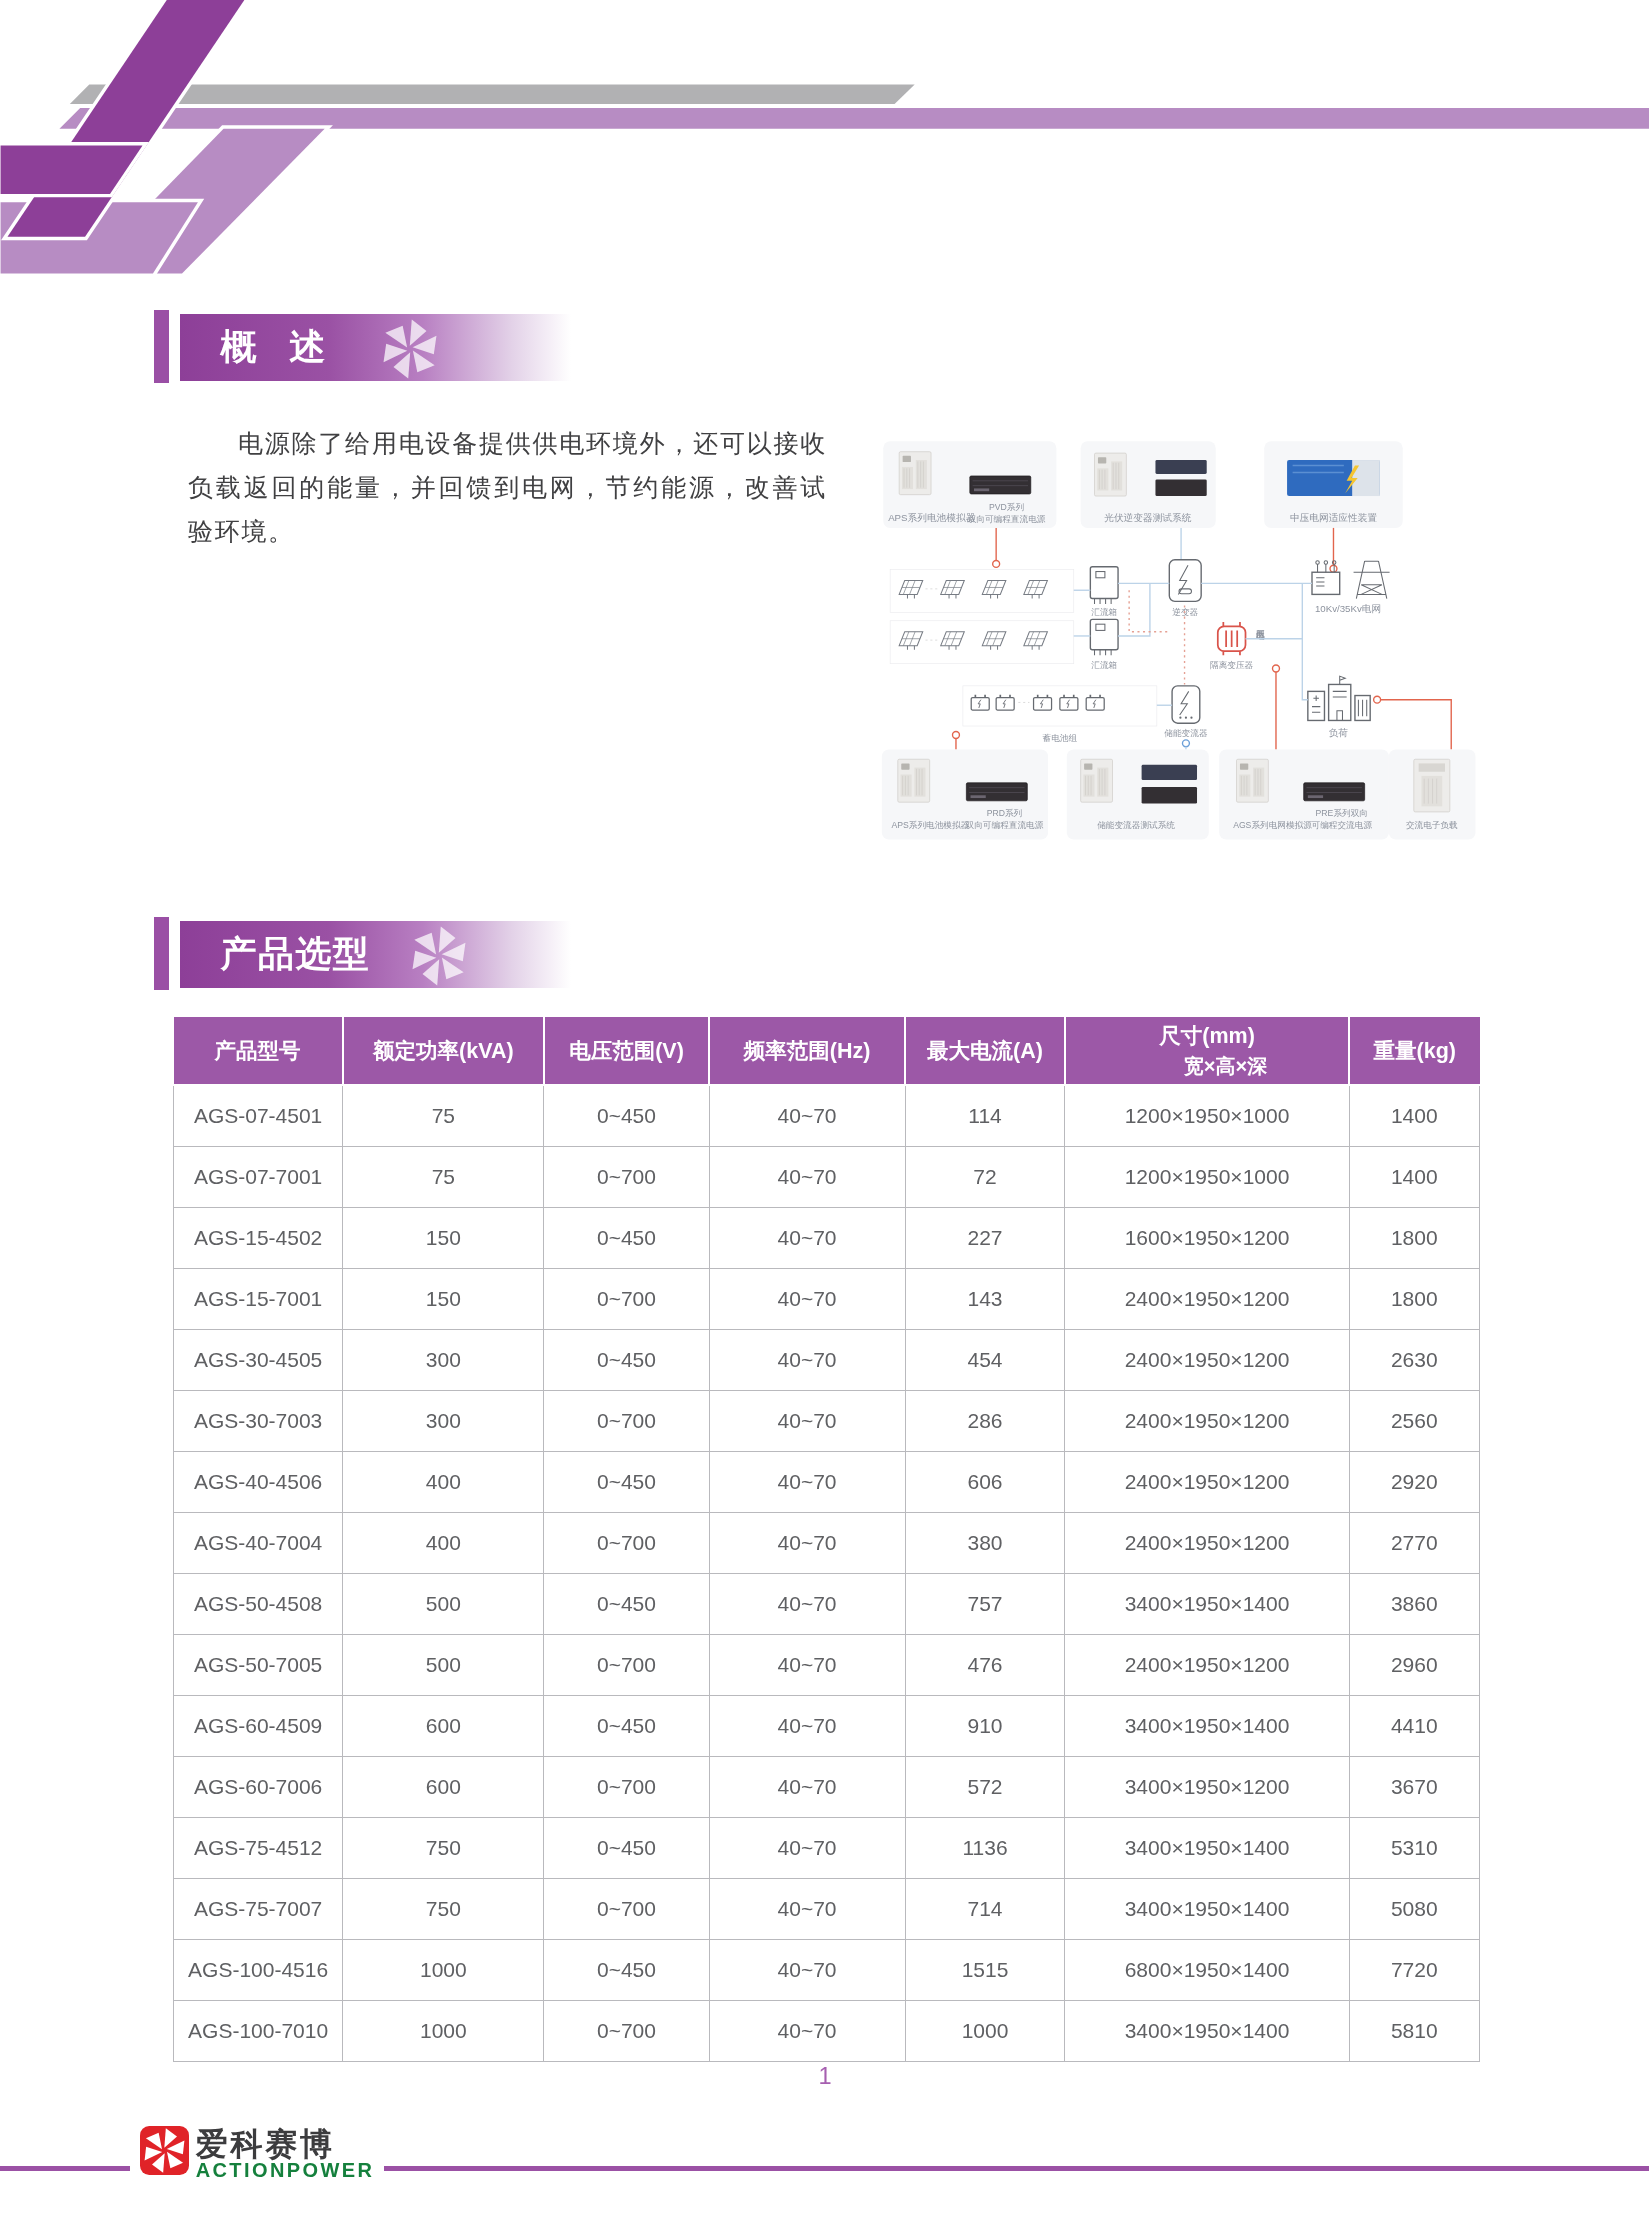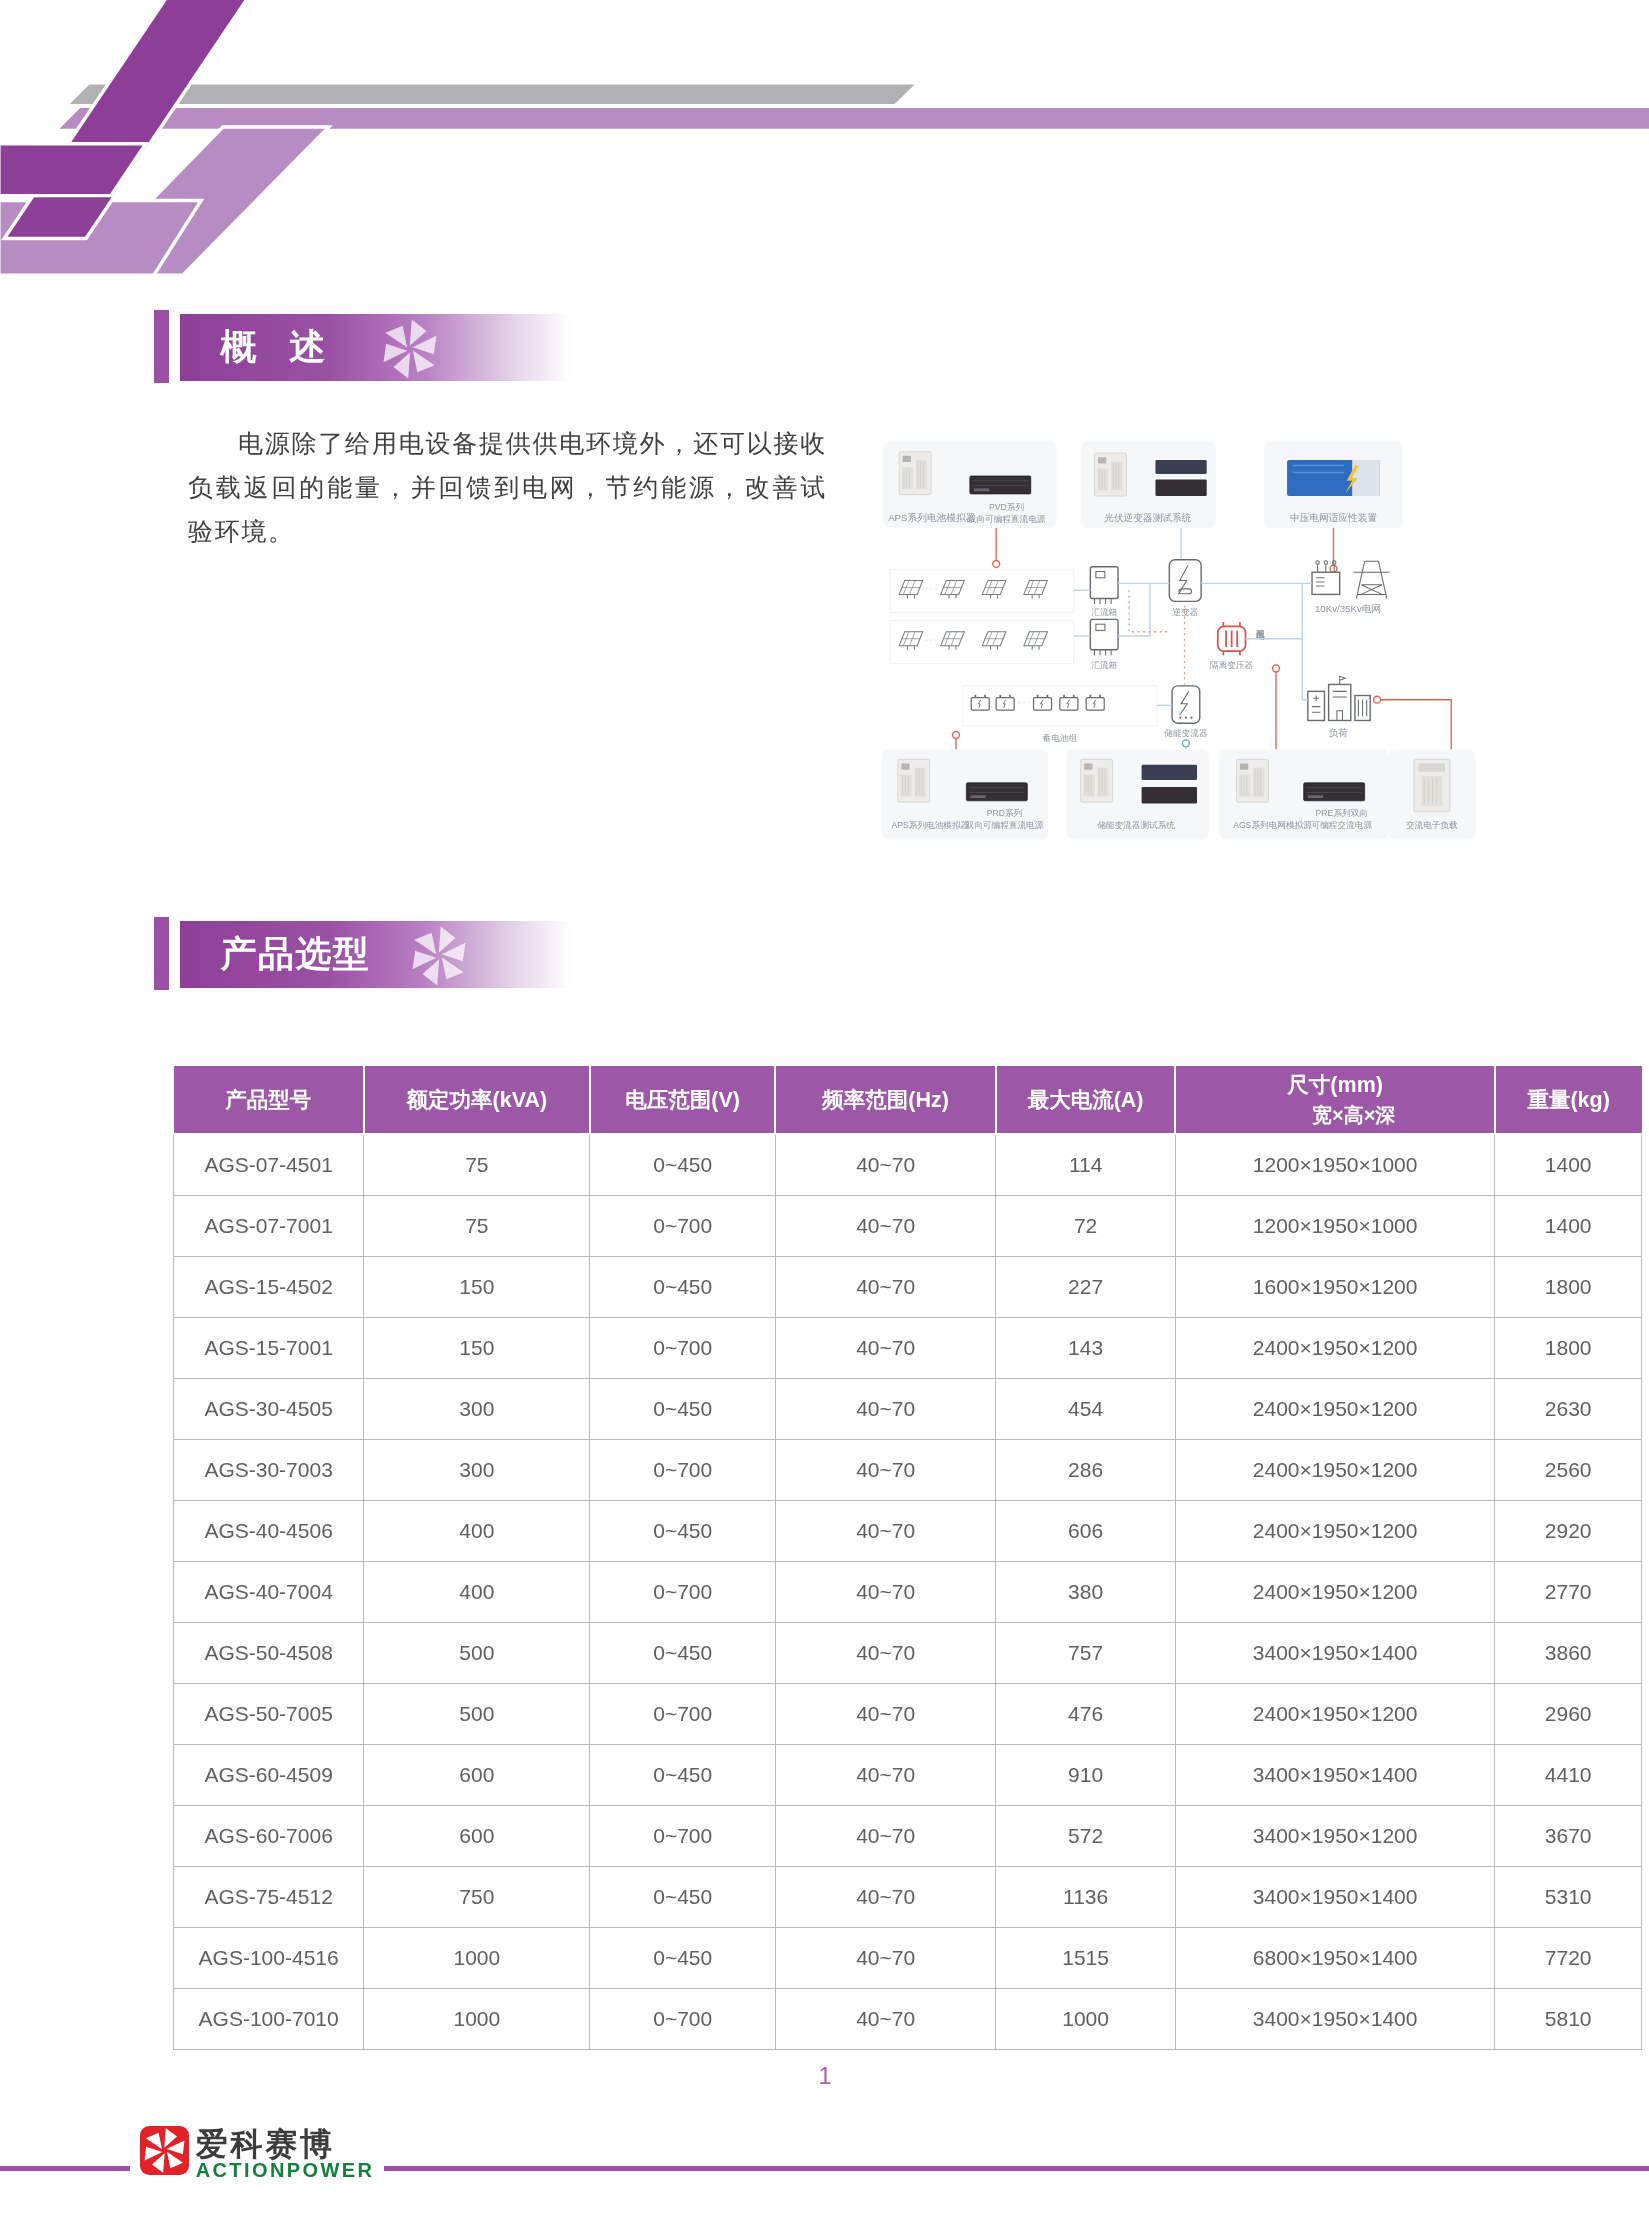--- a/index.html
+++ b/index.html
@@ -26,21 +26,21 @@
   .dg-label-s{font-size:12.5px;fill:#8d939e;text-anchor:middle;}
   .card{fill:#f6f7f9;}
   .ln{stroke:#bcd3e8;stroke-width:2;fill:none;}
   .lnr{stroke:#e2654d;stroke-width:2;fill:none;}
   .lnrd{stroke:#e5a093;stroke-width:2;fill:none;stroke-dasharray:3,5;}
   .dot-r{fill:#fff;stroke:#e2654d;stroke-width:2;}
   .dot-b{fill:#fff;stroke:#6b9fd8;stroke-width:2;}
   .ic{stroke:#666a70;stroke-width:2;fill:#ffffff;}
   .icf{stroke:#666a70;stroke-width:1.5;fill:none;}
   
-  .spec-table{position:absolute;left:173px;top:1066px;width:1469px;border-collapse:collapse;table-layout:fixed;}
+  .spec-table{position:absolute;left:173px;top:1017px;width:1307px;border-collapse:collapse;table-layout:fixed;}
   .spec-table th{background:#9c58a7;color:#fff;font-size:21.5px;font-weight:700;height:67px;
                  border-right:2.1px solid #fff;border-bottom:2.1px solid #fff;padding:0;}
   .spec-table th:last-child{border-right:none;}
   .spec-table th .sub{font-size:20px;font-weight:700;margin-top:2.8px;padding-left:37px;}
   .spec-table td{border:0.7px solid #b9b9bd;color:#5f6063;font-size:21px;text-align:center;height:60px;padding:0;}
   .col0{width:13.0%;} .col1{width:15.4%;} .col2{width:12.6%;} .col3{width:15.0%;}
   .col4{width:12.2%;} .col5{width:21.8%;} .col6{width:10.0%;}
   
   .page-num{position:absolute;left:0;top:2063px;width:1650px;text-align:center;
             color:#a65fb0;font-size:23.6px;}
@@ -420,20 +420,29 @@
         <tr>
           <td>AGS-75-4512</td>
           <td>750</td>
           <td>0~450</td>
           <td>40~70</td>
           <td>1136</td>
           <td>3400×1950×1400</td>
           <td>5310</td>
         </tr>
         <tr>
+          <td>AGS-75-7007</td>
+          <td>750</td>
+          <td>0~700</td>
+          <td>40~70</td>
+          <td>714</td>
+          <td>3400×1950×1400</td>
+          <td>5080</td>
+        </tr>
+        <tr>
           <td>AGS-100-4516</td>
           <td>1000</td>
           <td>0~450</td>
           <td>40~70</td>
           <td>1515</td>
           <td>6800×1950×1400</td>
           <td>7720</td>
         </tr>
         <tr>
           <td>AGS-100-7010</td>

